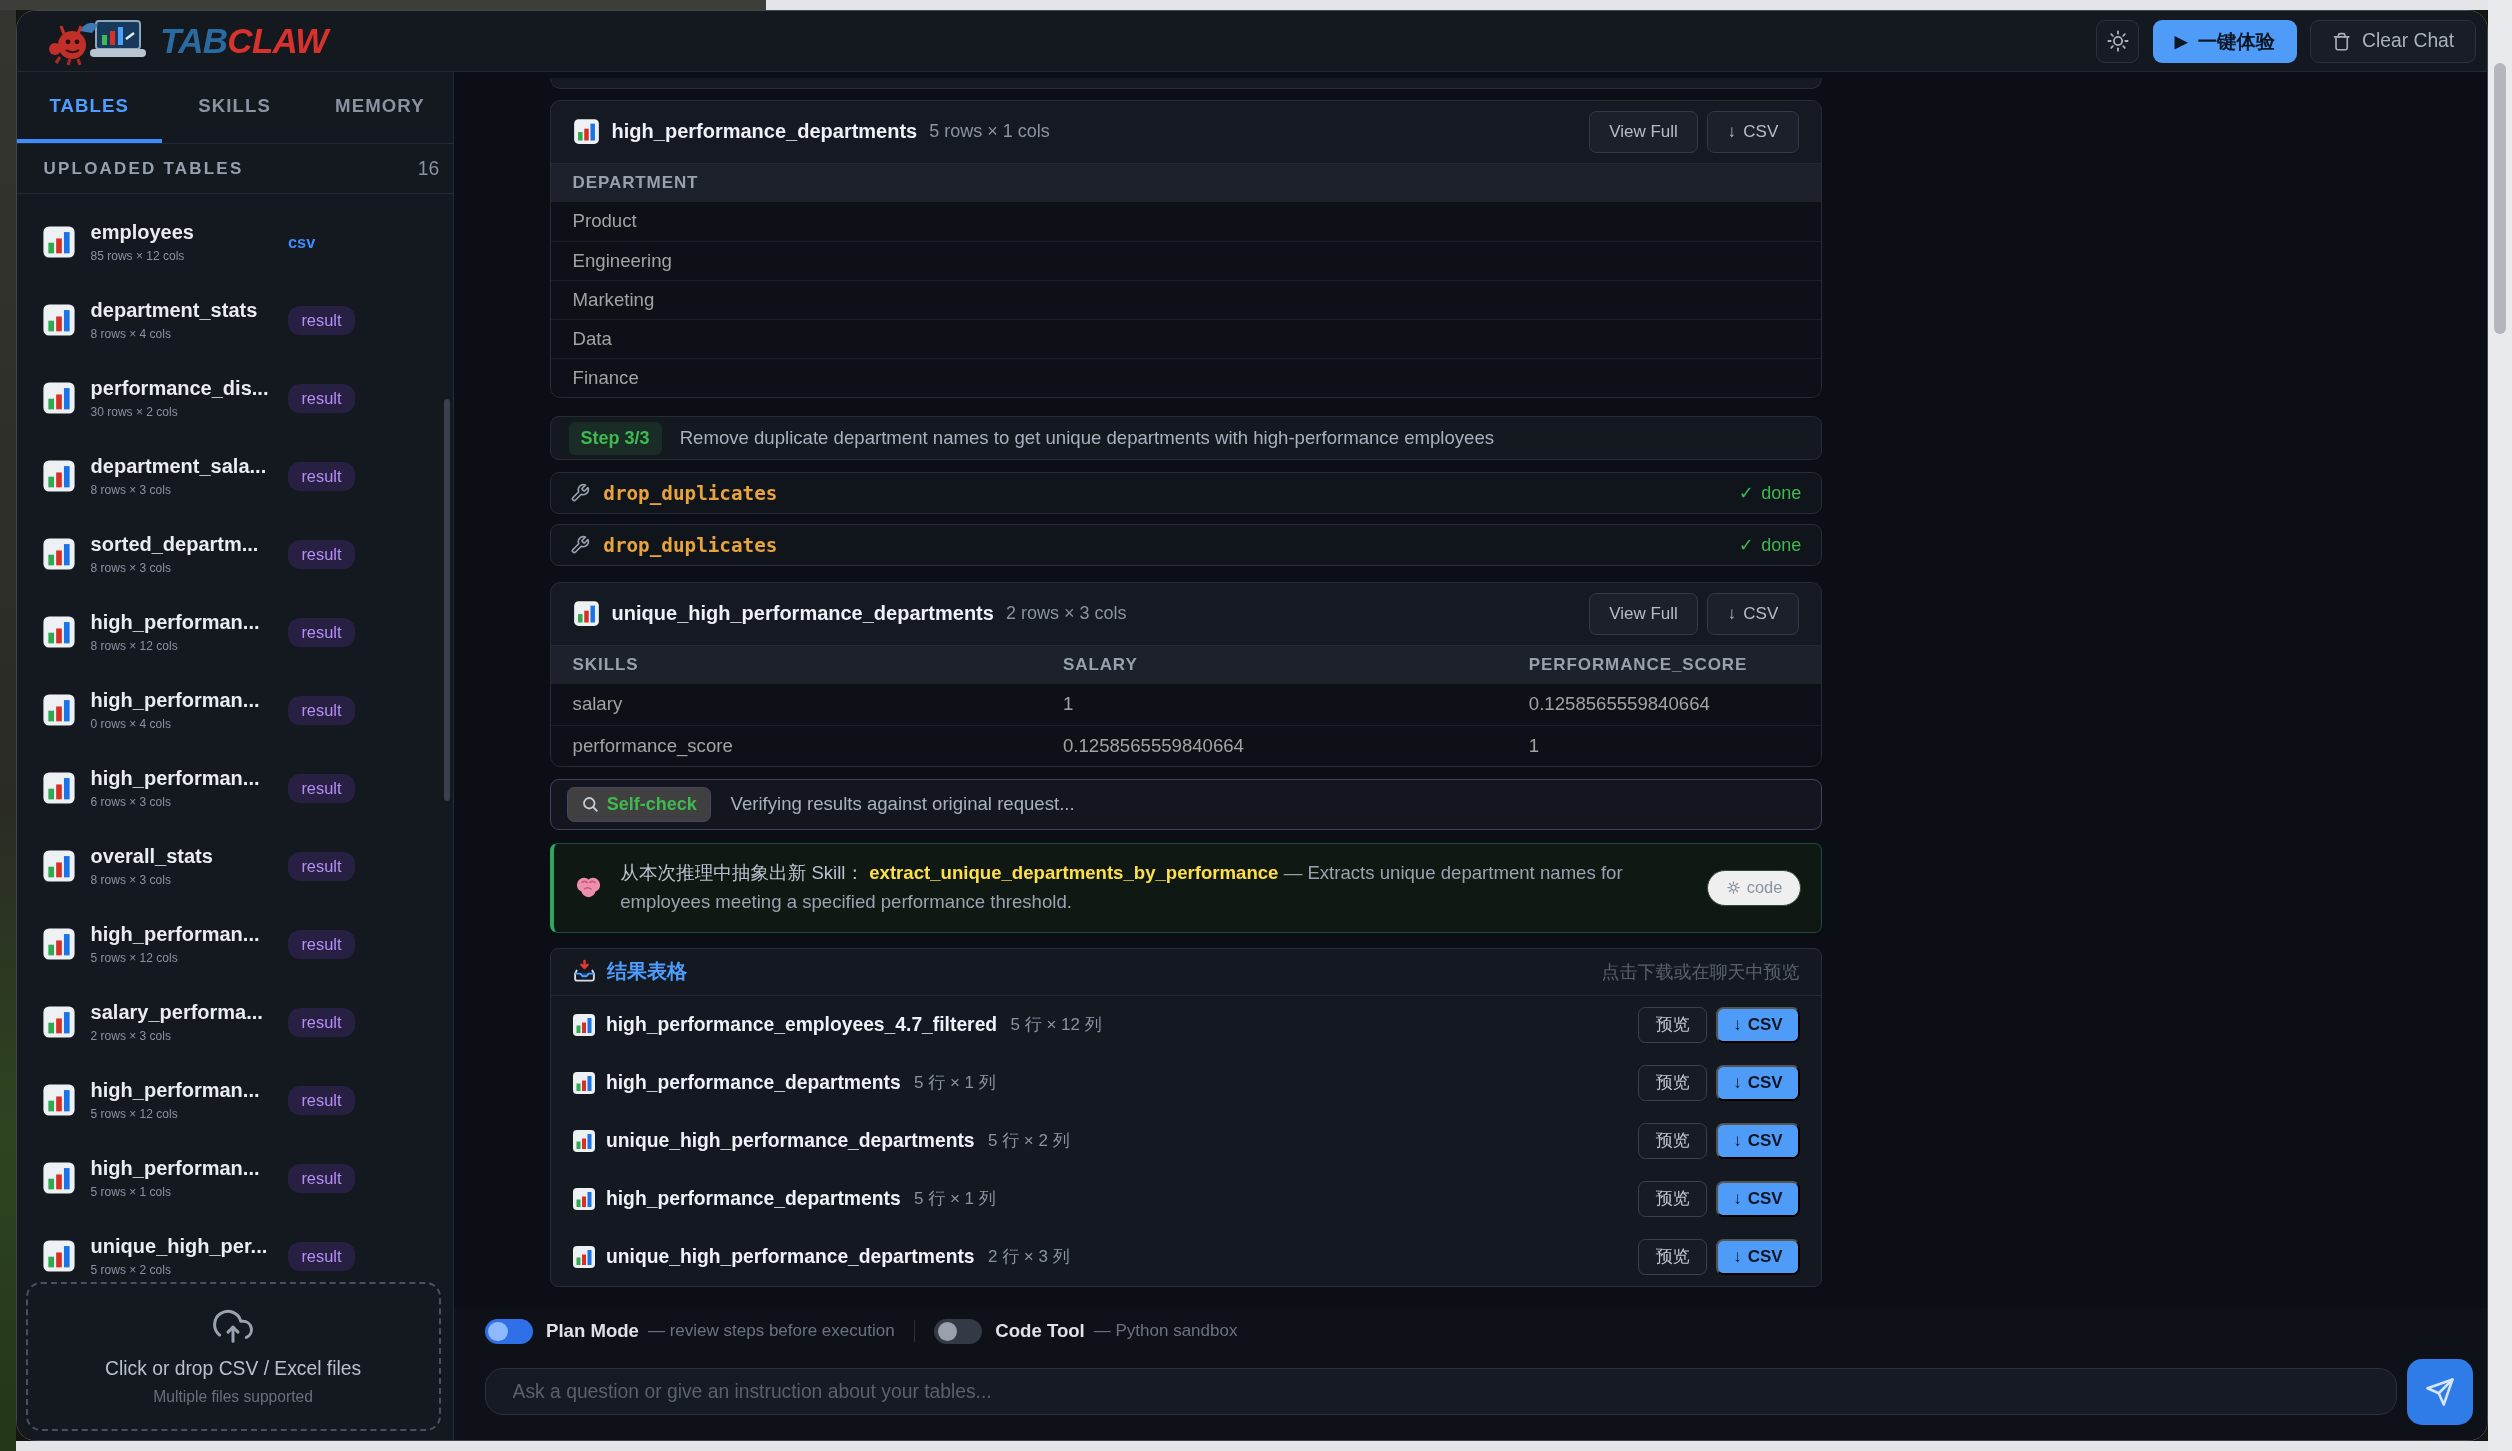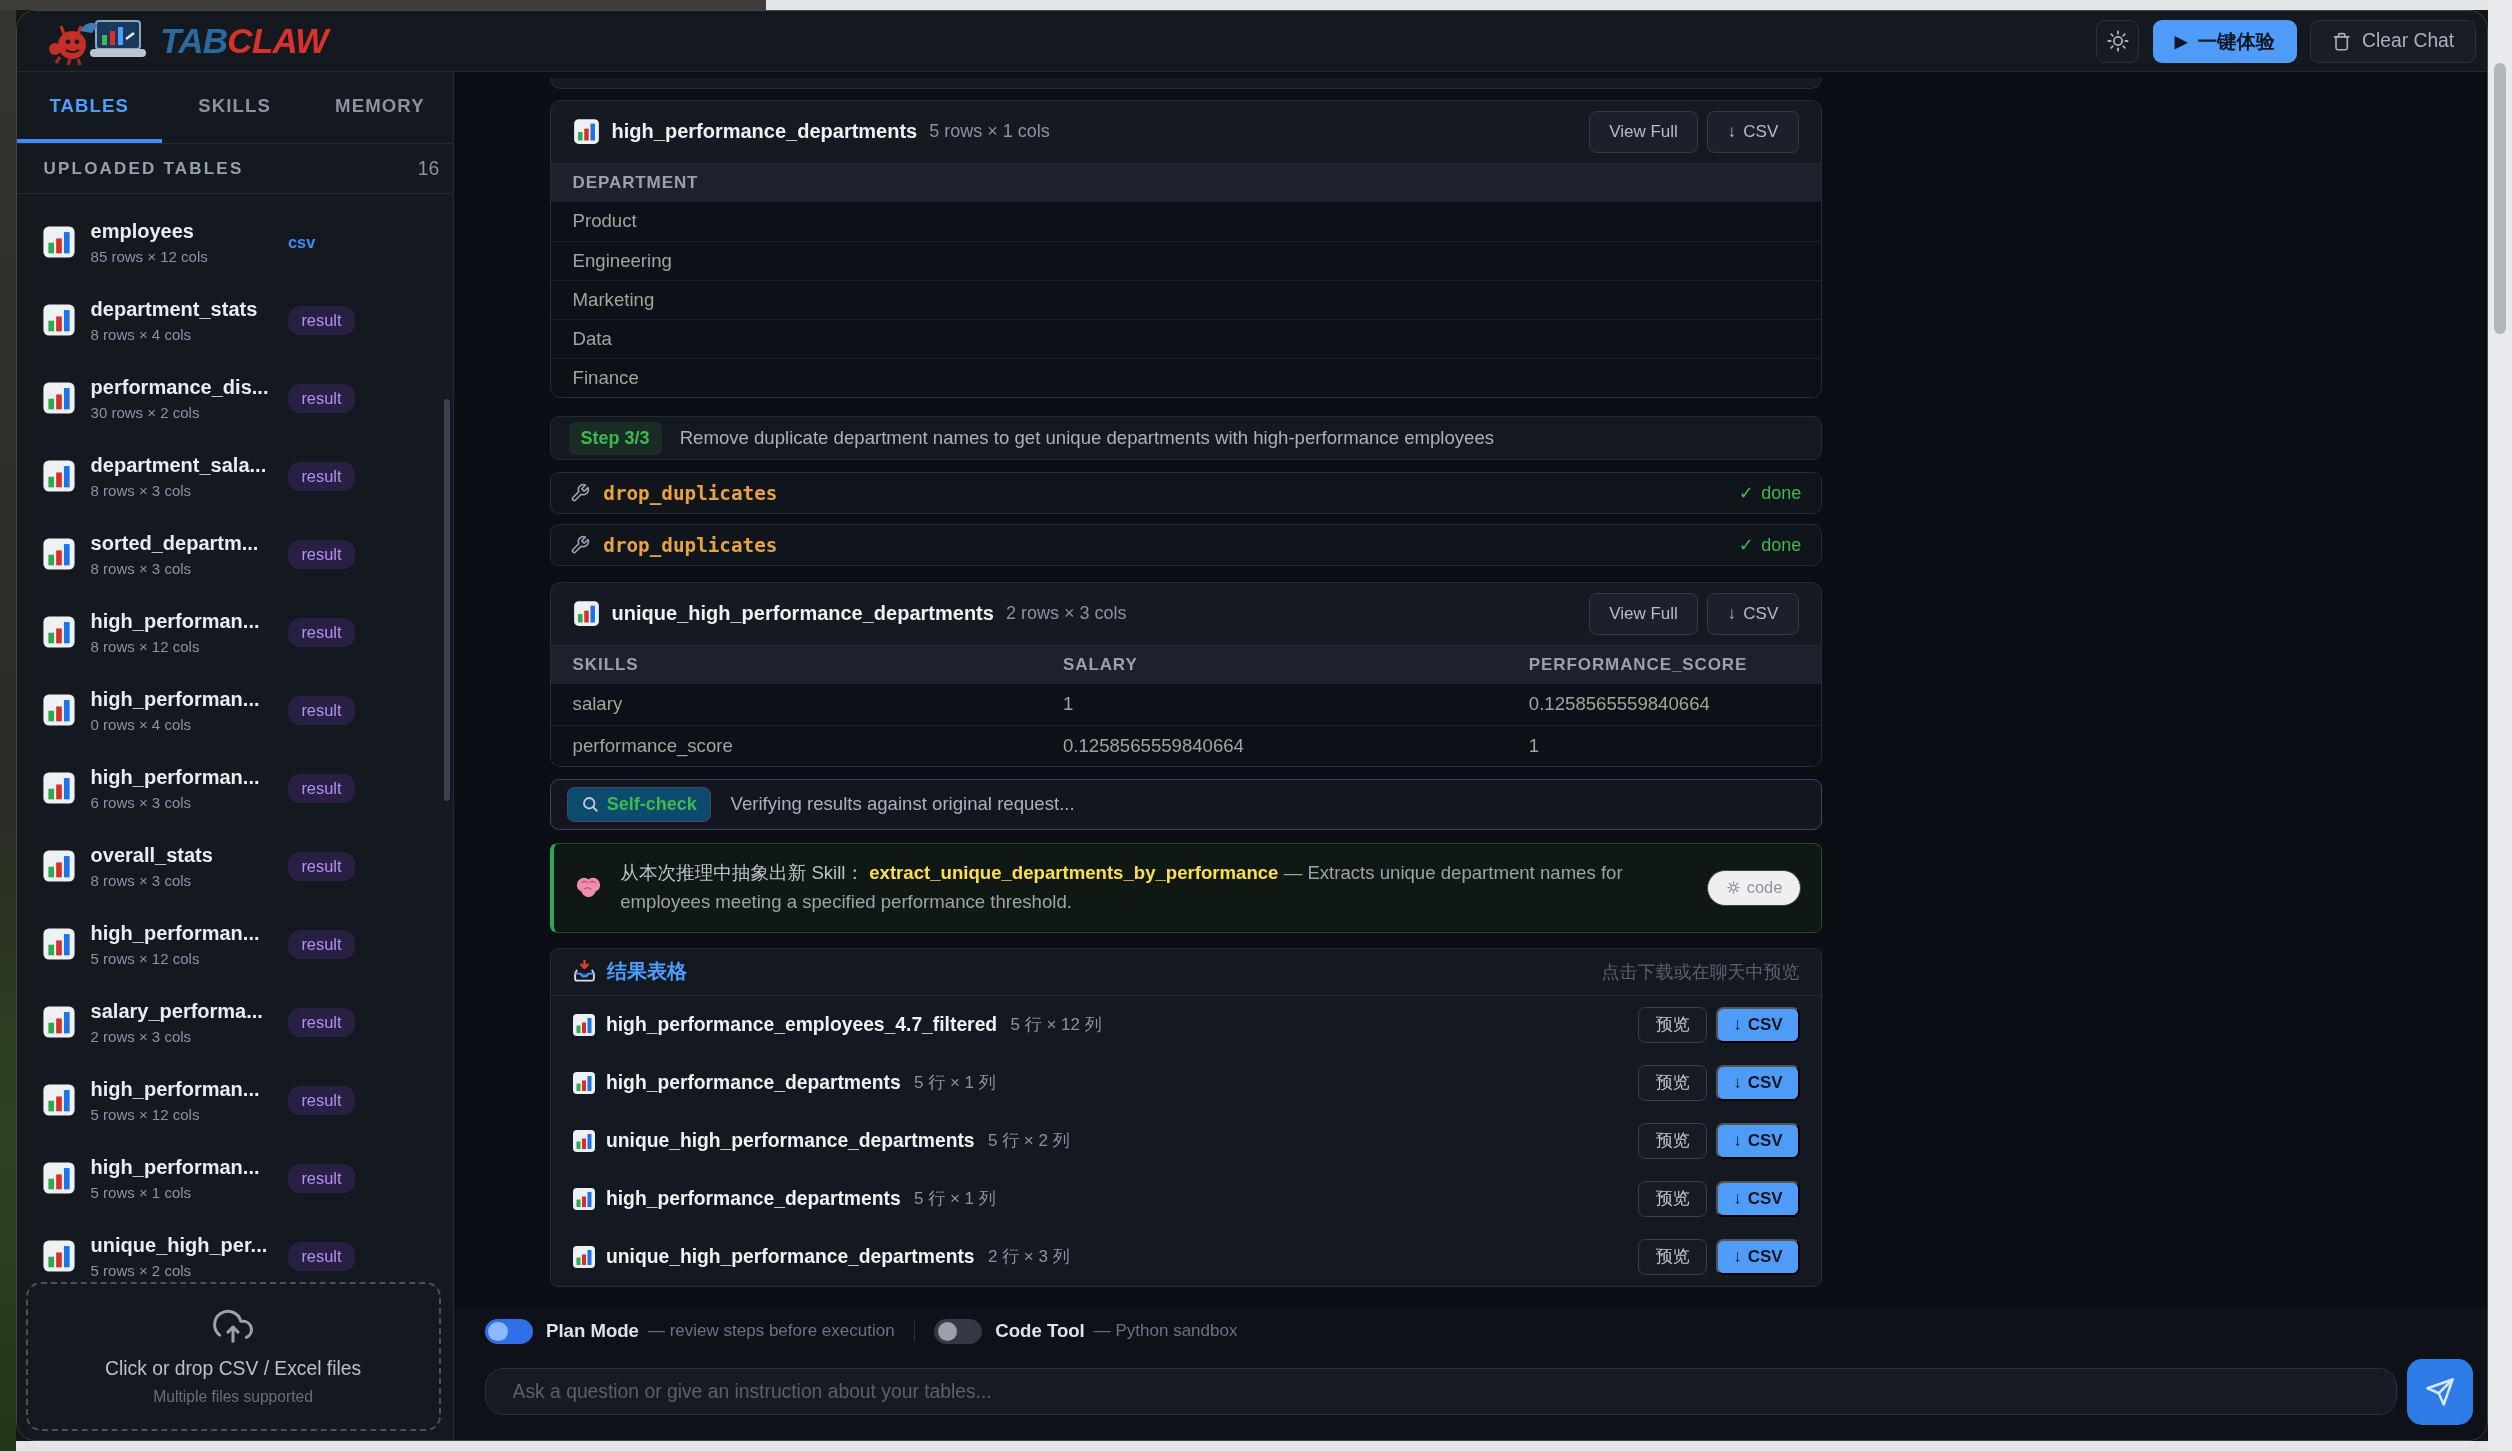--- a/index.html
+++ b/index.html
@@ -48,21 +48,21 @@
   .tab.active { color:#4d9eff; border-bottom-color:#3d8bfd; }
   .uploaded-header { height:50px; flex:0 0 50px; display:flex; align-items:center; padding:0 13.4px 0 27px;
     border-bottom:0.7px solid #242a33; }
   .uploaded-label { font-size:17px; font-weight:700; letter-spacing:2.2px; color:#97a0ad; }
   .uploaded-count { margin-left:auto; font-size:19.3px; color:#8b93a1; }
   .table-list { flex:1; overflow:hidden; padding-top:9px; }
   .table-item { height:78px; display:flex; align-items:center; padding:0 25px; }
   .table-item .ticon { width:34px; height:34px; flex:0 0 34px; }
   .t-texts { margin-left:15px; width:187px; }
   .t-name { font-size:20px; font-weight:700; color:#e9ecf1; white-space:nowrap; overflow:hidden; }
-  .t-dims { font-size:15px; color:#8b93a1; margin-top:5.2px; white-space:nowrap; }
+  .t-dims { font-size:12px; color:#8b93a1; margin-top:5.2px; white-space:nowrap; }
   .badge-csv { margin-left:10.4px; font-size:16.4px; font-weight:600; color:#3f8cff; }
   .badge-result { margin-left:10.4px; font-size:16.4px; color:#b48ef5; background:#282043; padding:5.2px 13.4px; border-radius:12px; }
   .dropzone { margin:0 12px 9px 9px; height:149px; border:2.2px dashed #4a515c; border-radius:15px;
     display:flex; flex-direction:column; align-items:center; justify-content:center; }
   .dz-title { font-size:19.3px; color:#b9c0ca; margin-top:10.4px; }
   .dz-sub { font-size:15.6px; color:#69707c; margin-top:7.4px; }
   .sidebar-scrollthumb { position:absolute; right:3px; top:327px; width:6px; height:402px; background:#3a414c; border-radius:3px; }
 
   
   .main { flex:1; display:flex; flex-direction:column; background:#0b0e14; min-width:0; }
@@ -94,21 +94,21 @@
   .tool-card { width:1272px; height:42px; display:flex; align-items:center; padding:0 19.3px;
     background:#10141b; border:0.7px solid #272c36; border-radius:9px; }
   .tool-card.first { margin-top:12px; } .tool-card.second { margin-top:9.7px; }
   .tool-name { margin-left:13.4px; font-family:"DejaVu Sans Mono", monospace; font-size:19.3px; font-weight:700; color:#e8a33d; }
   .tool-status { margin-left:auto; display:flex; align-items:center; gap:7.4px; color:#3fb950; font-size:18px; }
   .mt16 { margin-top:12px; } .mt21 { margin-top:15.6px; }
 
   .selfcheck-card { width:1272px; height:51px; display:flex; align-items:center; padding:0 16.4px;
     background:#13161e; border:1.5px solid #45405e; border-radius:9px; }
   .selfcheck-pill { display:flex; align-items:center; gap:7.4px; border:1.5px solid #4a4466; border-radius:7.4px;
-    padding:6px 13.4px; background:#0c4a6e; color:#3fb950; font-size:18px; font-weight:700; }
+    padding:6px 13.4px; background:#404040; color:#3fb950; font-size:18px; font-weight:700; }
   .selfcheck-text { margin-left:19.3px; font-size:18.6px; color:#a8b1bd; }
 
   .skill-card { width:1272px; margin-top:13.4px; display:flex; align-items:center; gap:16.4px; padding:15px 19.3px;
     background:#101813; border:0.7px solid #1f4d31; border-left:4.5px solid #2ea85f; border-radius:7.4px; }
   .skill-text { flex:1; font-size:18.6px; line-height:1.55; color:#b9c1cc; }
   .skill-name { font-weight:700; color:#fde047; }
   .skill-desc { color:#9aa3ae; }
   .code-pill { display:flex; align-items:center; gap:6px; border:0.7px solid #2c4a38; border-radius:743px;
     padding:7.4px 18px; color:#8b93a1; font-size:16.4px; white-space:nowrap; }
 

